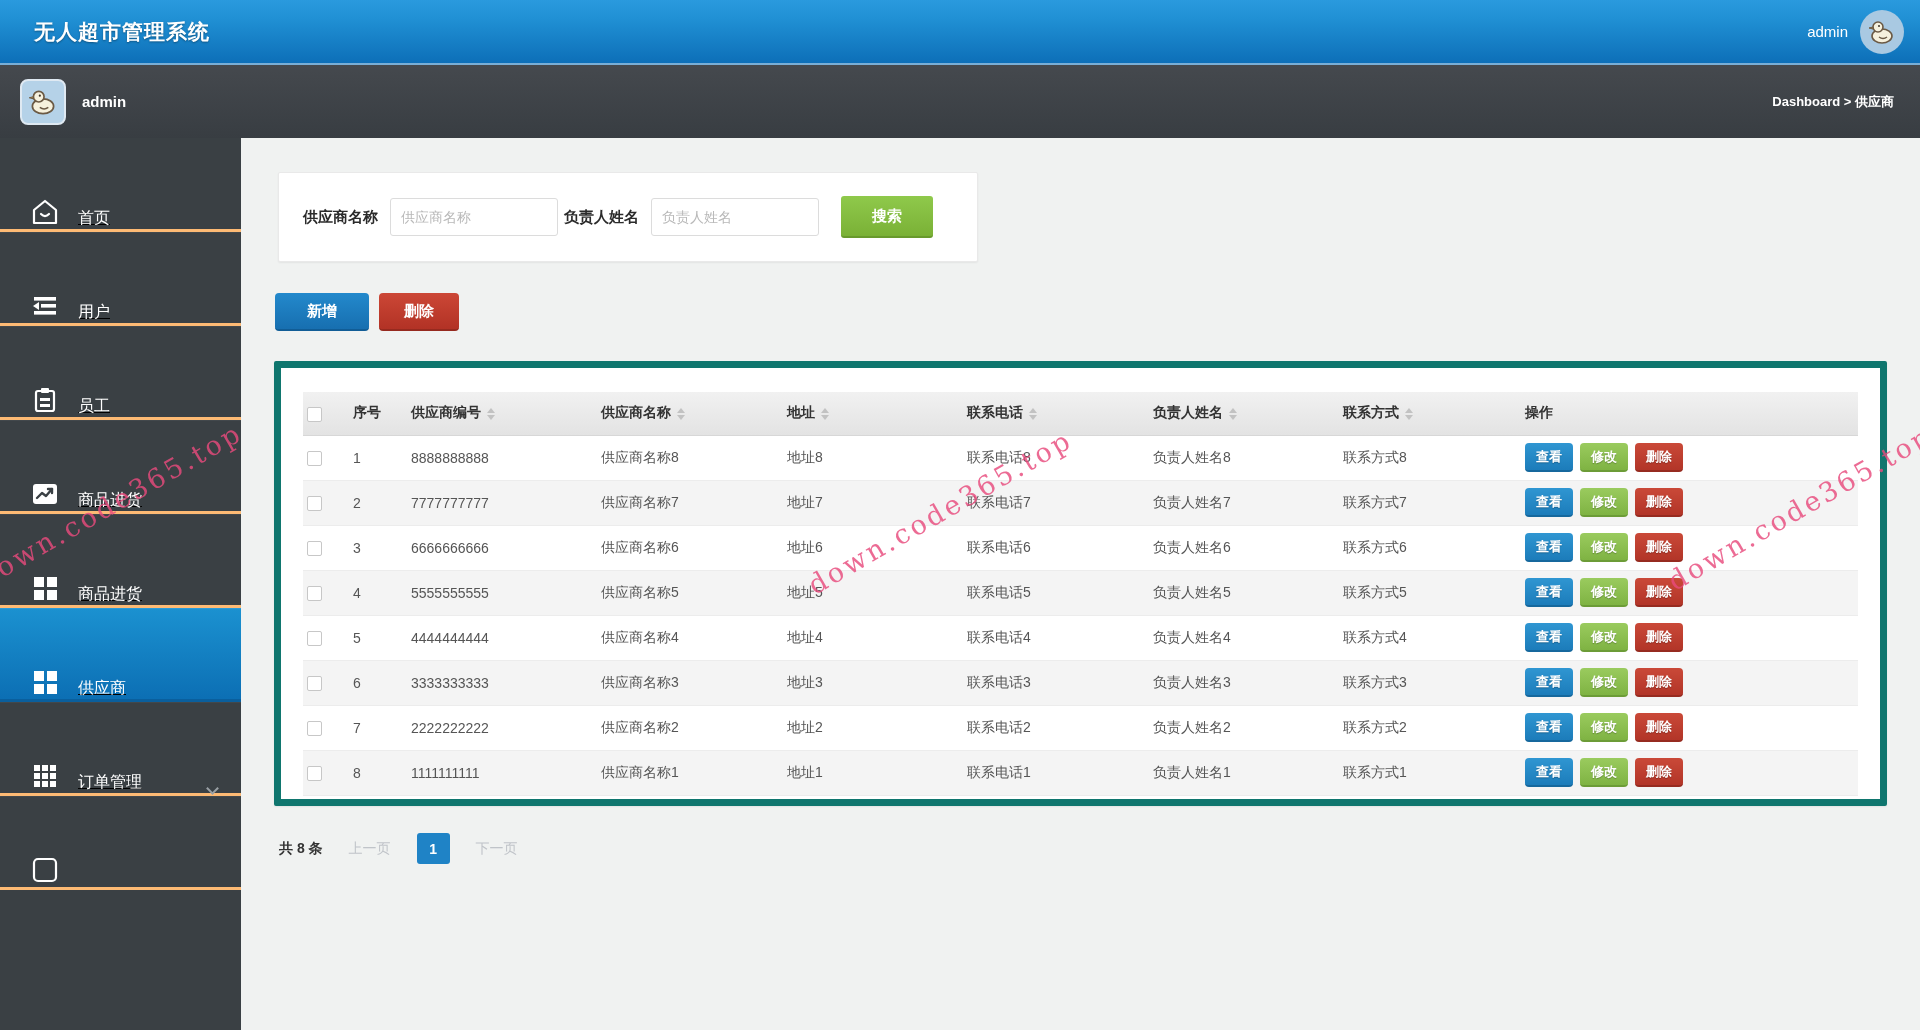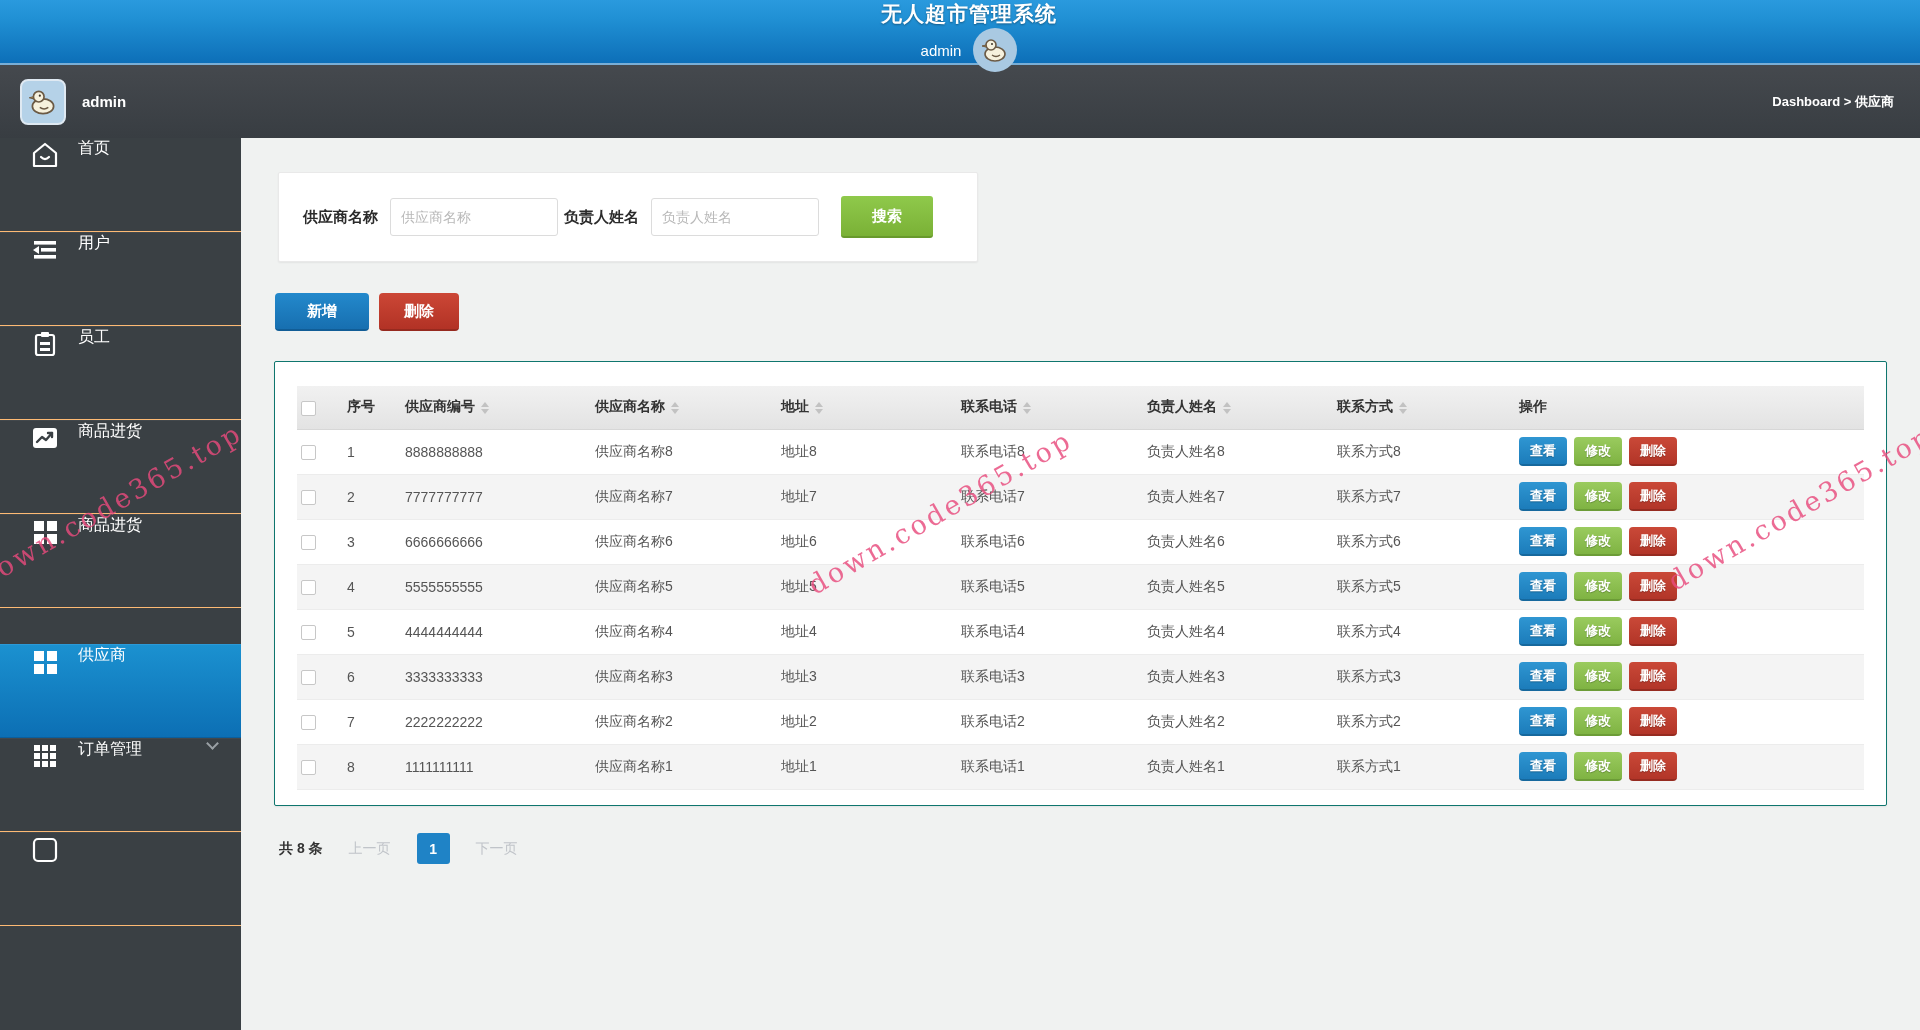--- a/index.html
+++ b/index.html
@@ -3,21 +3,21 @@
 <meta charset="utf-8">
 <style>
   * { margin:0; padding:0; box-sizing:border-box; }
   html,body { width:1920px; height:1030px; overflow:hidden;
     font-family:"Liberation Sans","DejaVu Sans",sans-serif; background:#f0f2f1; }
 
   
   .topbar { position:relative; height:65px;
     background:linear-gradient(#2a9ade,#2090d4 30%,#0d6fb8);
     border-bottom:2px solid #79aed6; display:flex; align-items:center;
-    justify-content:space-between; padding:0 16px 0 34px; z-index:5;flex-direction:column; }
+    justify-content:space-between; padding:0 16px 0 34px; z-index:5; }
   .app-title { color:#fff; font-size:21px; font-weight:bold; letter-spacing:1px;
     text-shadow:0 1px 2px rgba(0,0,0,.35); }
   .topbar-right { display:flex; align-items:center; gap:12px; }
   .topbar-user { color:#fff; font-size:15px; }
   .avatar-circle { width:44px; height:44px; border-radius:50%; background:#a9c9e2;
     display:flex; align-items:center; justify-content:center; overflow:hidden; }
 
   
   .userbar { height:73px; background:linear-gradient(#45494e,#383d42);
     display:flex; align-items:center; justify-content:space-between;
@@ -25,28 +25,28 @@
   .userbar-left { display:flex; align-items:center; gap:16px; }
   .avatar-square { width:46px; height:46px; border-radius:8px; background:#b5d2e8;
     border:2px solid #dfe9f2; display:flex; align-items:center; justify-content:center;
     overflow:hidden; }
   .userbar-name { color:#fff; font-size:15px; font-weight:bold; }
   .breadcrumb { color:#fff; font-size:13px; font-weight:bold; }
 
   
   .layout { display:flex; height:892px; }
   .sidebar { width:241px; background:#3a4044; height:100%; flex:0 0 241px; }
-  .side-item { height:94px; display:flex; align-items:flex-start; padding:0 18px 0 28px;
-    border-bottom:1px solid #fdba74; border-top:1px solid #42484c; cursor:pointer; }
+  .side-item { height:94px; display:flex; align-items:flex-end; padding:0 18px 0 28px;
+    border-bottom:3px solid #fdba74; border-top:1px solid #42484c; cursor:pointer;text-decoration:underline; }
   .side-item:first-child { border-top:none; }
   .side-icon { width:34px; height:34px; margin-right:16px; display:flex;
     align-items:center; justify-content:center; flex:0 0 34px; }
   .side-label { color:#fff; font-size:16px; flex:1; }
   .side-item.active { background:linear-gradient(#1b91d0,#0c6fb4);
-    border-top-color:#2b9ad8; border-bottom-color:#0a5f9d;margin-top:36px; }
+    border-top-color:#2b9ad8; border-bottom-color:#0a5f9d; }
   .chev { width:9px; height:9px; border-right:2px solid #9aa0a5;
     border-bottom:2px solid #9aa0a5; transform:rotate(45deg); margin-right:6px; }
 
   .content { flex:1; position:relative; }
 
   
   .search-card { position:absolute; left:37px; top:34px; width:700px; height:90px;
     background:#fff; border:1px solid #e9e9e9; border-radius:2px;
     box-shadow:0 1px 2px rgba(0,0,0,.06); display:flex; align-items:center;
     padding:0 18px; }
@@ -63,21 +63,21 @@
 
   
   .toolbar { position:absolute; left:34px; top:155px; display:flex; gap:10px; }
   .btn-add { width:94px; height:38px; font-size:15px;
     background:linear-gradient(#2389cc,#176fb0); border-bottom:2px solid #115d96; }
   .btn-del { width:80px; height:38px; font-size:15px;
     background:linear-gradient(#cc4736,#b23225); border-bottom:2px solid #962a1f; }
 
   
   .table-card { position:absolute; left:33px; top:223px; width:1613px; height:445px;
-    background:#fff; border:1px solid #0f766e; border-radius:2px;
+    background:#fff; border:7px solid #0f766e; border-radius:2px;
     box-shadow:0 1px 2px rgba(0,0,0,.06); padding:24px 22px 0 22px; }
   table { border-collapse:collapse; table-layout:fixed; width:100%; }
   col.c-cb{width:46px;} col.c-idx{width:58px;} col.c-code{width:190px;}
   col.c-name{width:186px;} col.c-addr{width:180px;} col.c-phone{width:186px;}
   col.c-mgr{width:190px;} col.c-way{width:182px;} col.c-op{width:auto;}
   thead th { background:linear-gradient(#f1f1f1,#e3e3e3); height:43px;
     font-size:14px; color:#333; text-align:left; font-weight:bold;
     border-bottom:1px solid #d7d7d7; padding:0 4px; white-space:nowrap; }
   tbody td { height:45px; font-size:14px; color:#555; padding:0 4px;
     border-bottom:1px solid #ececec; white-space:nowrap; }

